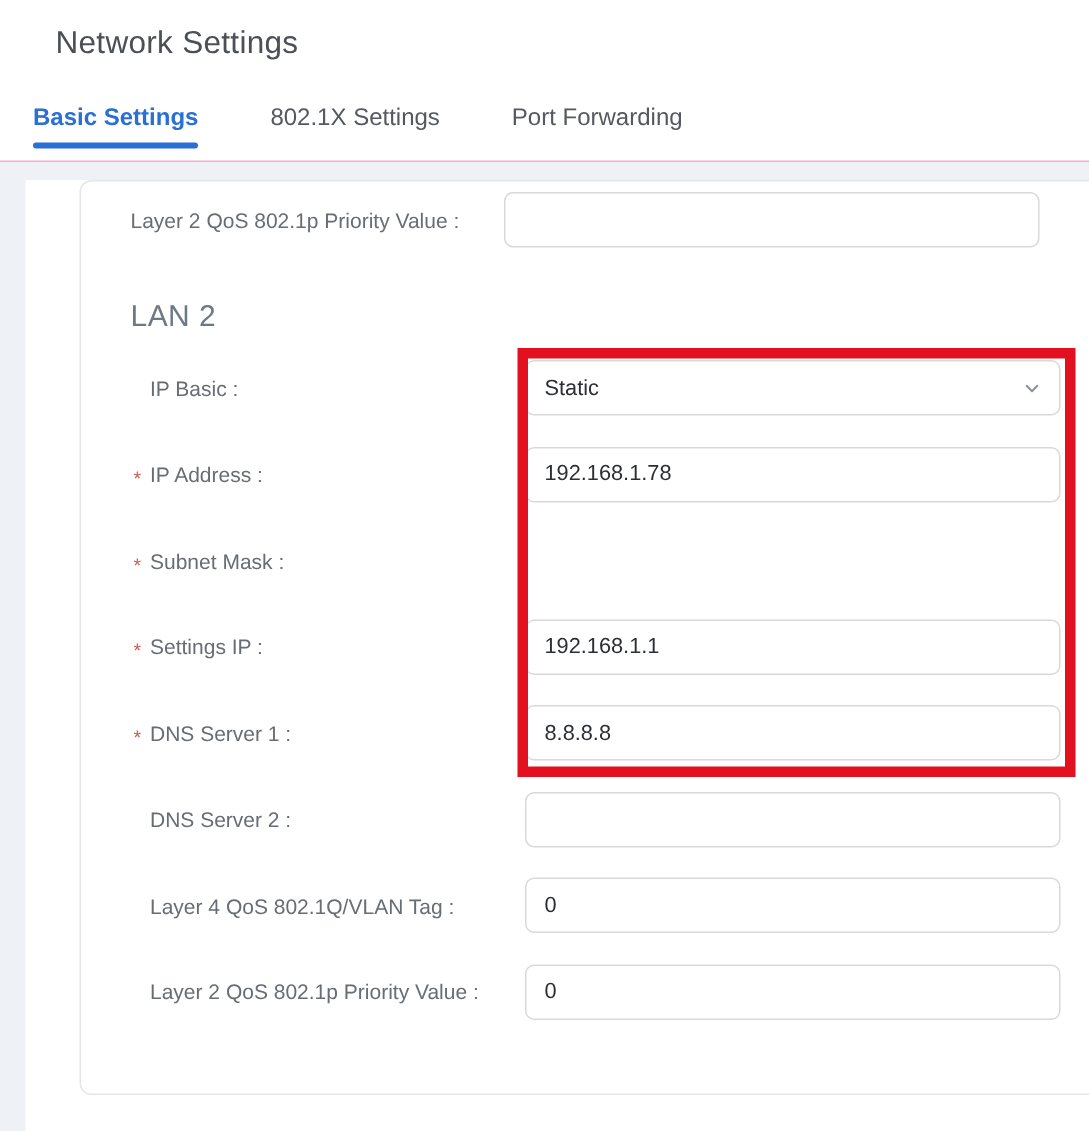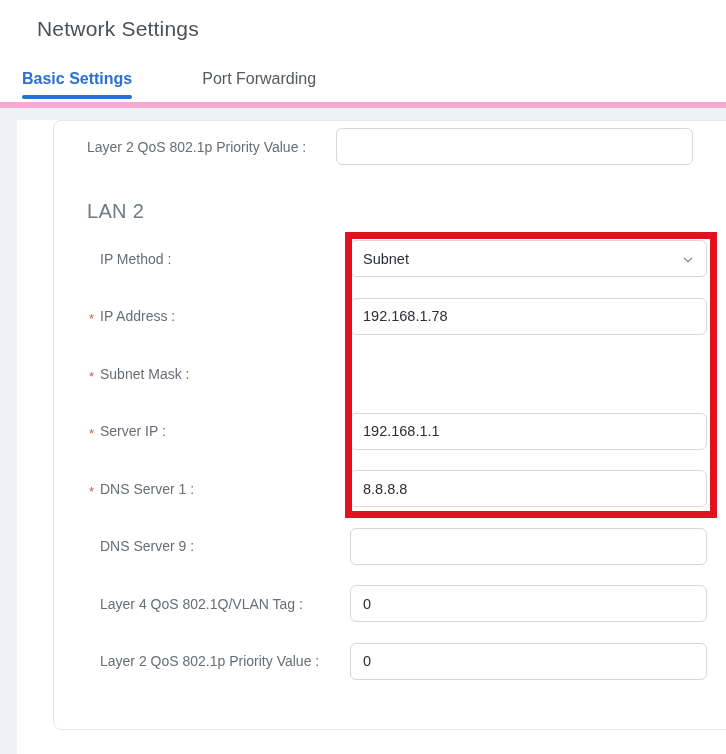--- a/index.html
+++ b/index.html
@@ -4,27 +4,27 @@
 <style>
   * { box-sizing: border-box; margin: 0; padding: 0; }
   html, body {
     width: 726px; height: 754px; overflow: hidden;
     background: #ffffff;
     font-family: "Liberation Sans", "DejaVu Sans", sans-serif;
   }
   .page { position: relative; width: 726px; height: 754px; }
 
   
-  .header { height: 108px; background: #fff; border-bottom: 6px solid #f9a8d4; }
+  .header { height: 108px; background: #fff; border-bottom: 1px solid #f9a8d4; }
   .page-title {
     padding: 17px 0 0 37px;
     font-size: 21px; color: #4c5056; letter-spacing: 0.2px;
   }
   .tabs {
-    display: flex; gap: 70px;
+    display: flex; gap: 48px;
     padding-left: 22px; margin-top: 28px;
   }
   .tab {
     position: relative;
     font-size: 16px; color: #54585f;
     line-height: 20px; padding-bottom: 14px;
     cursor: pointer; white-space: nowrap;
   }
   .tab.active { color: #2a6fd6; font-weight: 700; }
   .tab .underline {
@@ -107,44 +107,47 @@
 <div class="page">
 
   <div class="header">
     <div class="page-title">Network Settings</div>
     <div class="tabs">
       <div class="tab active">
         <span>Basic Settings</span>
         <span class="underline"></span>
       </div>
       <div class="tab">
+        <span>802.1X Settings</span>
+      </div>
+      <div class="tab">
         <span>Port Forwarding</span>
       </div>
     </div>
   </div>
 
   <div class="main">
     <div class="content-panel">
       <div class="card">
 
         <div class="form-row pre">
           <div class="row-label">
             <span class="label-inner">Layer 2 QoS 802.1p Priority Value :</span>
           </div>
           <input class="text-input" type="text" value="" style="">
         </div>
 
         <div class="section-heading">LAN 2</div>
 
         <div class="form-row grp">
           <div class="row-label">
-            <span class="label-inner">IP Method :</span>
+            <span class="label-inner">IP Basic :</span>
           </div>
           <div class="select">
-            <span>Subnet</span>
+            <span>Static</span>
             <span class="chevron">
               <svg width="12" height="12" viewBox="0 0 12 12">
                 <path d="M2.5 4.2 L6 7.8 L9.5 4.2" stroke="#8b9097" stroke-width="1.3" fill="none" stroke-linecap="round" stroke-linejoin="round"></path>
               </svg>
             </span>
           </div>
         </div>
 
         <div class="form-row grp">
           <div class="row-label">
@@ -159,38 +162,38 @@
           <div class="row-label">
             <span class="label-inner">
               <span class="req">*</span><span>Subnet Mask :</span>
             </span>
           </div>
         </div>
 
         <div class="form-row grp">
           <div class="row-label">
             <span class="label-inner">
-              <span class="req">*</span><span>Server IP :</span>
+              <span class="req">*</span><span>Settings IP :</span>
             </span>
           </div>
           <input class="text-input" type="text" value="192.168.1.1" style="">
         </div>
 
         <div class="form-row grp">
           <div class="row-label">
             <span class="label-inner">
               <span class="req">*</span><span>DNS Server 1 :</span>
             </span>
           </div>
           <input class="text-input" type="text" value="8.8.8.8" style="">
         </div>
 
         <div class="form-row grp">
           <div class="row-label">
-            <span class="label-inner">DNS Server 9 :</span>
+            <span class="label-inner">DNS Server 2 :</span>
           </div>
           <input class="text-input" type="text" value="" style="">
         </div>
 
         <div class="form-row grp">
           <div class="row-label">
             <span class="label-inner">Layer 4 QoS 802.1Q/VLAN Tag :</span>
           </div>
           <input class="text-input" type="text" value="0" style="">
         </div>

